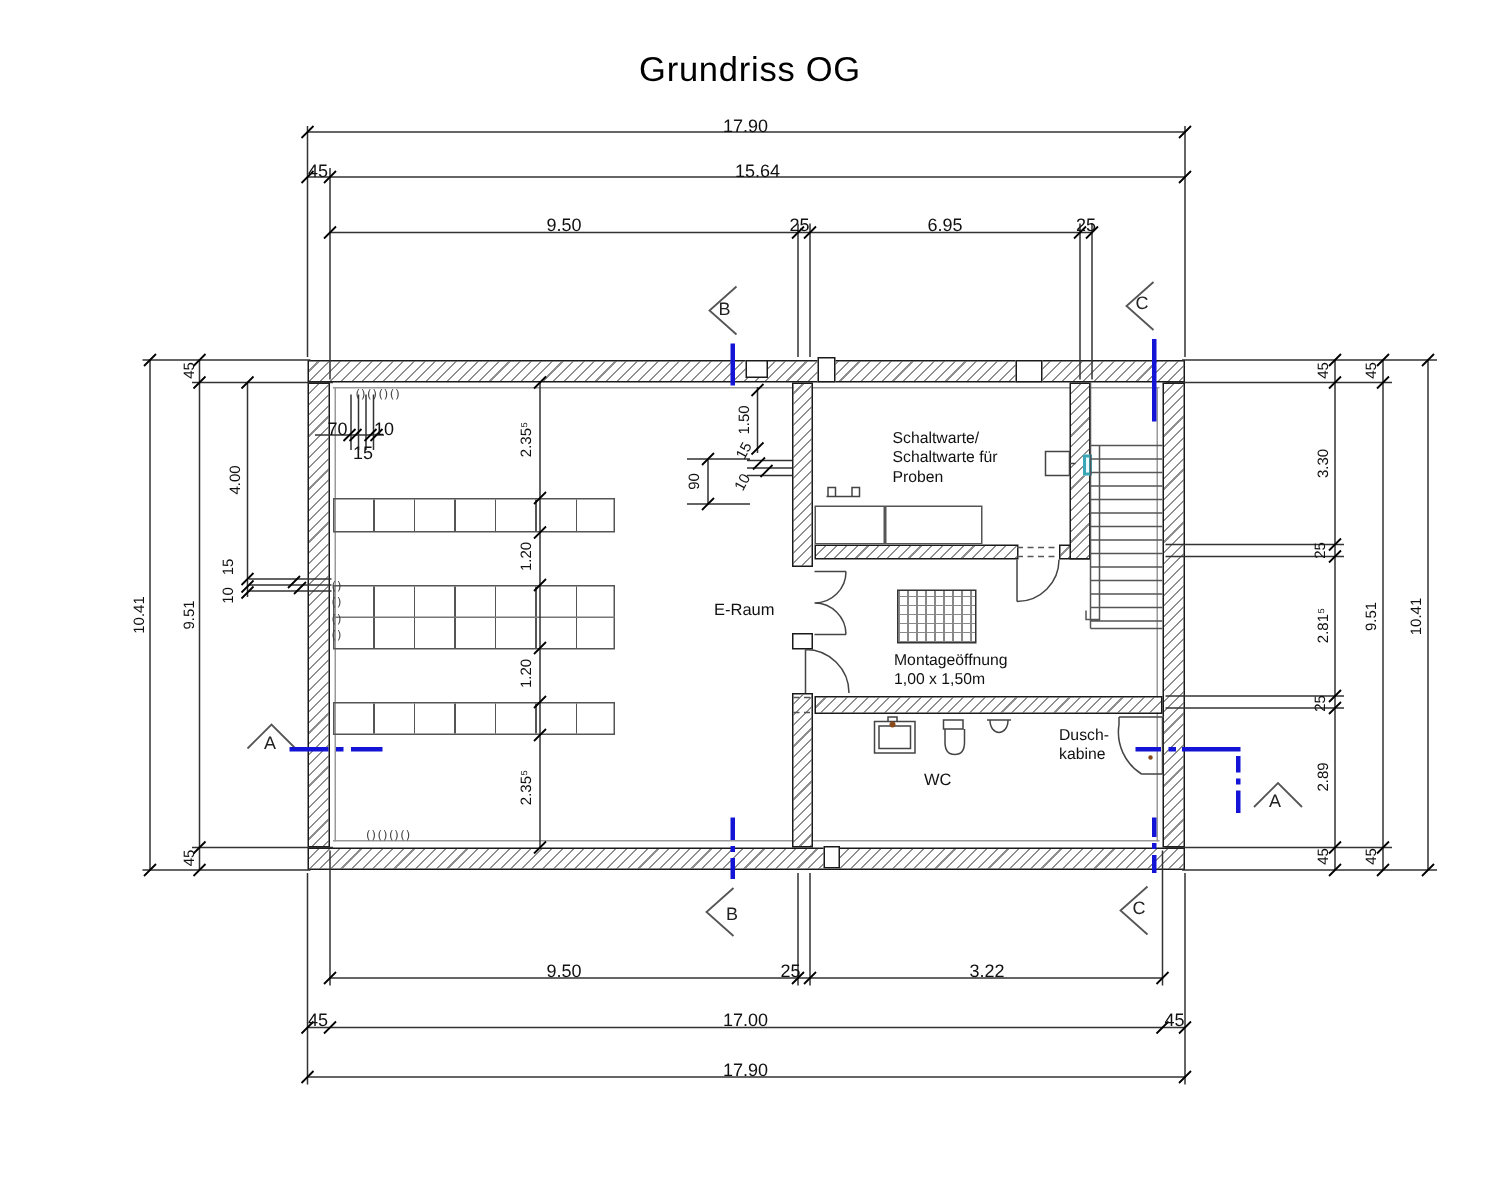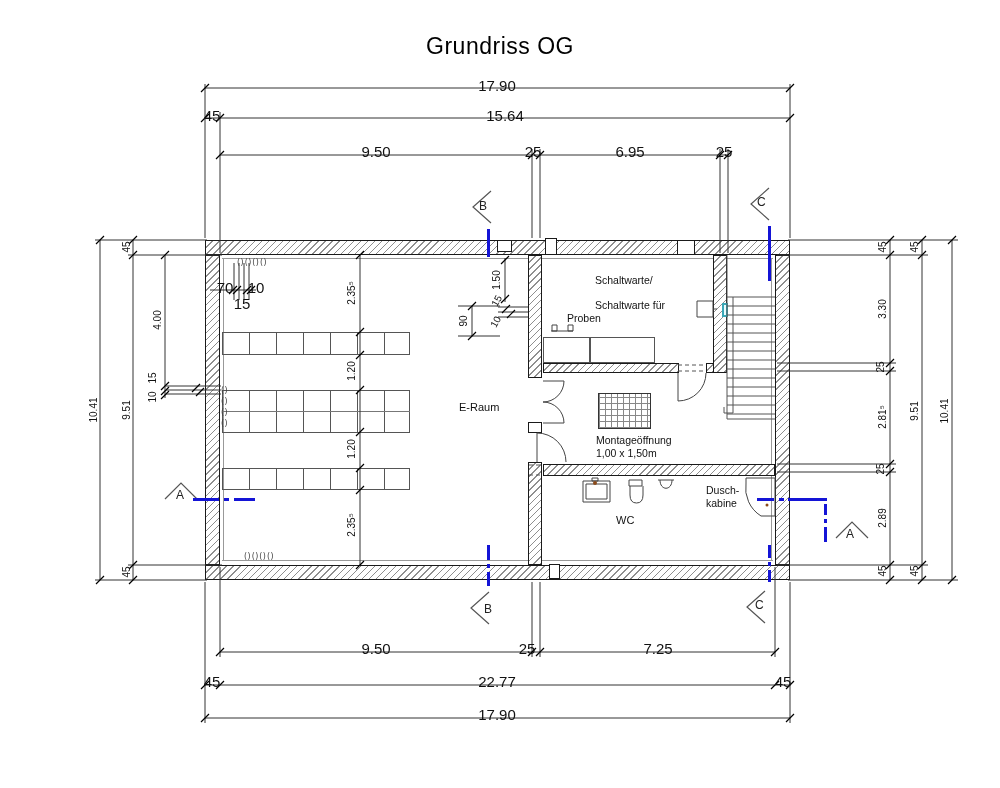--- a/index.html
+++ b/index.html
@@ -13,21 +13,21 @@
   .ins{position:absolute;box-sizing:border-box;border:1px solid #1a1a1a;background:#fff;}
   .h{position:absolute;height:1px;background:#999;}
   .rack{position:absolute;left:222px;width:188px;box-sizing:border-box;border:1px solid #555;
         background:repeating-linear-gradient(90deg,transparent 0 26px,#555 26px 27px);}
   .grid{position:absolute;box-sizing:border-box;border:1px solid #333;background-color:#fff;
         background-image:repeating-linear-gradient(0deg,#888 0 1px,transparent 1px 6px),
                          repeating-linear-gradient(90deg,#888 0 1px,transparent 1px 6px);}
   .counter{position:absolute;box-sizing:border-box;border:1px solid #555;background:#fff;}
   .blue{position:absolute;background:#1414d6;}
   .teal{position:absolute;box-sizing:border-box;border:2px solid #3aa8b8;background:#eafcff;}
-  .dt{position:absolute;font-size:15px;line-height:1;white-space:nowrap;transform:translateX(-50%);}
+  .dt{position:absolute;font-size:12px;line-height:1;white-space:nowrap;transform:translateX(-50%);}
   .dtv{position:absolute;font-size:10px;line-height:1;white-space:nowrap;
        transform:translate(-50%,-50%) rotate(-90deg);}
   .r60{transform:translate(-50%,-50%) rotate(-62deg);}
   .sec{position:absolute;font-size:12px;line-height:1;color:#222;}
   .lbl{position:absolute;font-size:10.5px;line-height:13px;white-space:pre;color:#111;}
   .big{position:absolute;font-size:11px;line-height:1;color:#111;}
   .sock{position:absolute;font-family:"DejaVu Sans Mono",monospace;font-size:8px;
         line-height:1;color:#444;letter-spacing:-1px;}
 </style>
 </head>
@@ -154,23 +154,23 @@
   <span class="dt" style="left:497px;top:78px">17.90</span>
   <span class="dt" style="left:212px;top:108px">45</span>
   <span class="dt" style="left:505px;top:108px">15.64</span>
   <span class="dt" style="left:376px;top:144px">9.50</span>
   <span class="dt" style="left:533px;top:144px">25</span>
   <span class="dt" style="left:630px;top:144px">6.95</span>
   <span class="dt" style="left:724px;top:144px">25</span>
 
   <span class="dt" style="left:376px;top:641px">9.50</span>
   <span class="dt" style="left:527px;top:641px">25</span>
-  <span class="dt" style="left:658px;top:641px">7.25</span>
+  <span class="dt" style="left:658px;top:641px">3.22</span>
   <span class="dt" style="left:212px;top:674px">45</span>
-  <span class="dt" style="left:497px;top:674px">22.77</span>
+  <span class="dt" style="left:497px;top:674px">17.00</span>
   <span class="dt" style="left:783px;top:674px">45</span>
   <span class="dt" style="left:497px;top:707px">17.90</span>
 
   <span class="dtv" style="left:94px;top:410px">10.41</span>
   <span class="dtv" style="left:127px;top:247px">45</span>
   <span class="dtv" style="left:127px;top:410px">9.51</span>
   <span class="dtv" style="left:127px;top:572px">45</span>
   <span class="dtv" style="left:158px;top:320px">4.00</span>
   <span class="dtv" style="left:153px;top:378px">15</span>
   <span class="dtv" style="left:153px;top:397px">10</span>
@@ -194,24 +194,24 @@
 
   <span class="dt" style="left:225px;top:280px">70</span>
   <span class="dt" style="left:256px;top:280px">10</span>
   <span class="dt" style="left:242px;top:296px">15</span>
 
   <span class="dtv" style="left:497px;top:280px">1.50</span>
   <span class="dtv r60" style="left:497px;top:301px">15</span>
   <span class="dtv r60" style="left:496px;top:322px">10</span>
   <span class="dtv" style="left:464px;top:321px">90</span>
 
-  <span class="big" style="left:459px;top:402px">E-Raum</span>
-  <span class="lbl" style="left:595px;top:274px">Schaltwarte/</span>
+  <span class="big" style="left:476px;top:402px">E-Raum</span>
+  <span class="lbl" style="left:595px;top:286px">Schaltwarte/</span>
   <span class="lbl" style="left:595px;top:299px">Schaltwarte für</span>
-  <span class="lbl" style="left:567px;top:312px">Proben</span>
+  <span class="lbl" style="left:595px;top:312px">Proben</span>
   <span class="lbl" style="left:596px;top:434px">Montageöffnung</span>
   <span class="lbl" style="left:596px;top:447px">1,00 x 1,50m</span>
   <span class="big" style="left:616px;top:515px">WC</span>
   <span class="lbl" style="left:706px;top:484px">Dusch-</span>
   <span class="lbl" style="left:706px;top:497px">kabine</span>
 
   <span class="sec" style="left:479px;top:200px">B</span>
   <span class="sec" style="left:757px;top:196px">C</span>
   <span class="sec" style="left:484px;top:603px">B</span>
   <span class="sec" style="left:755px;top:599px">C</span>

